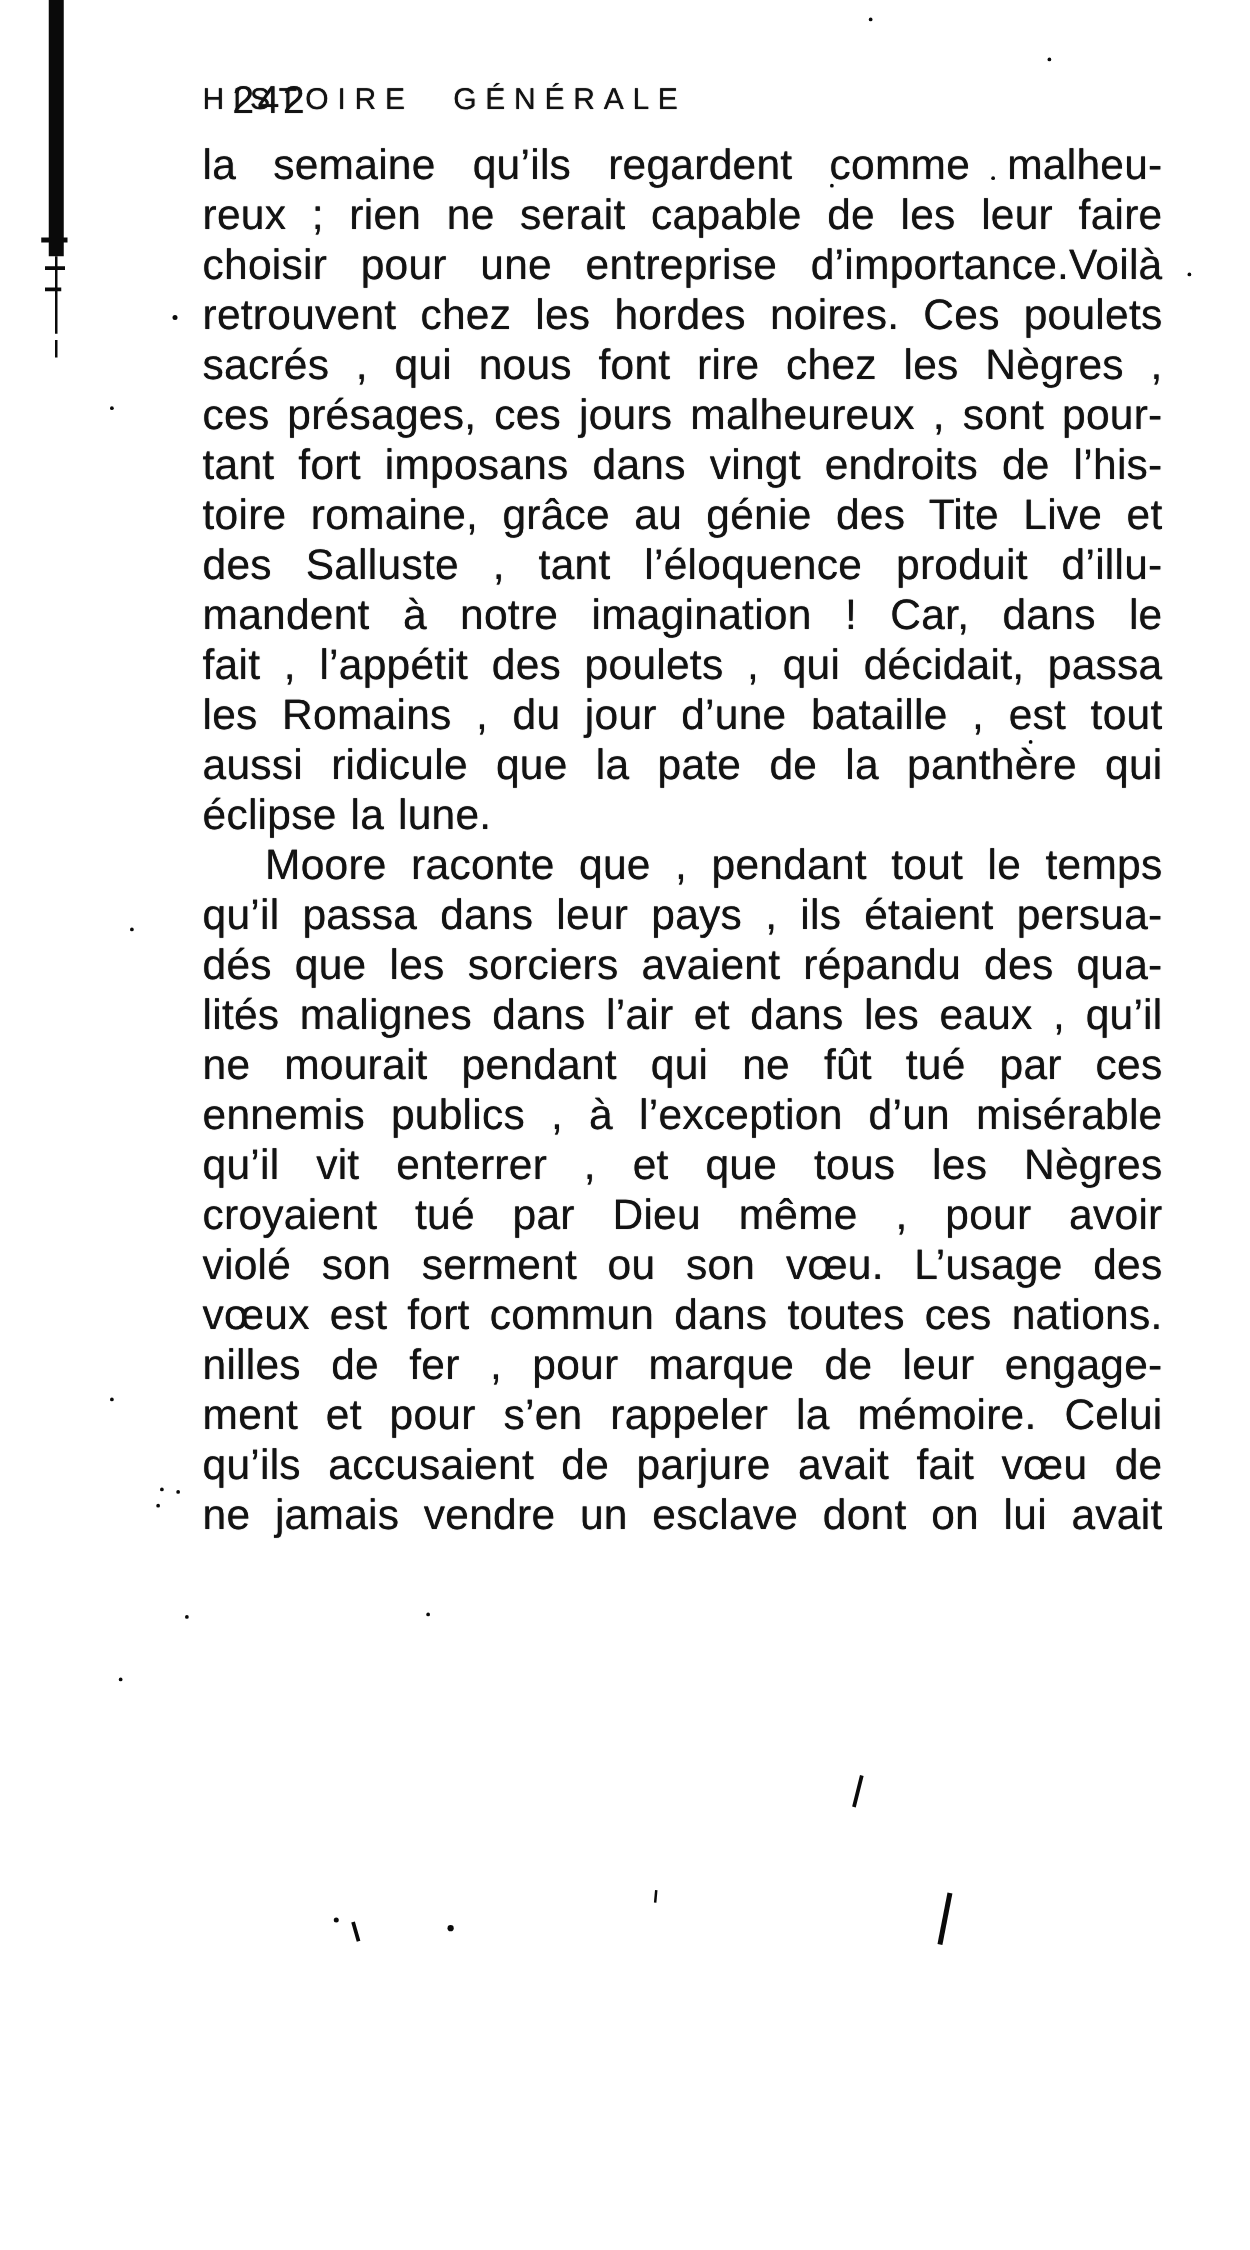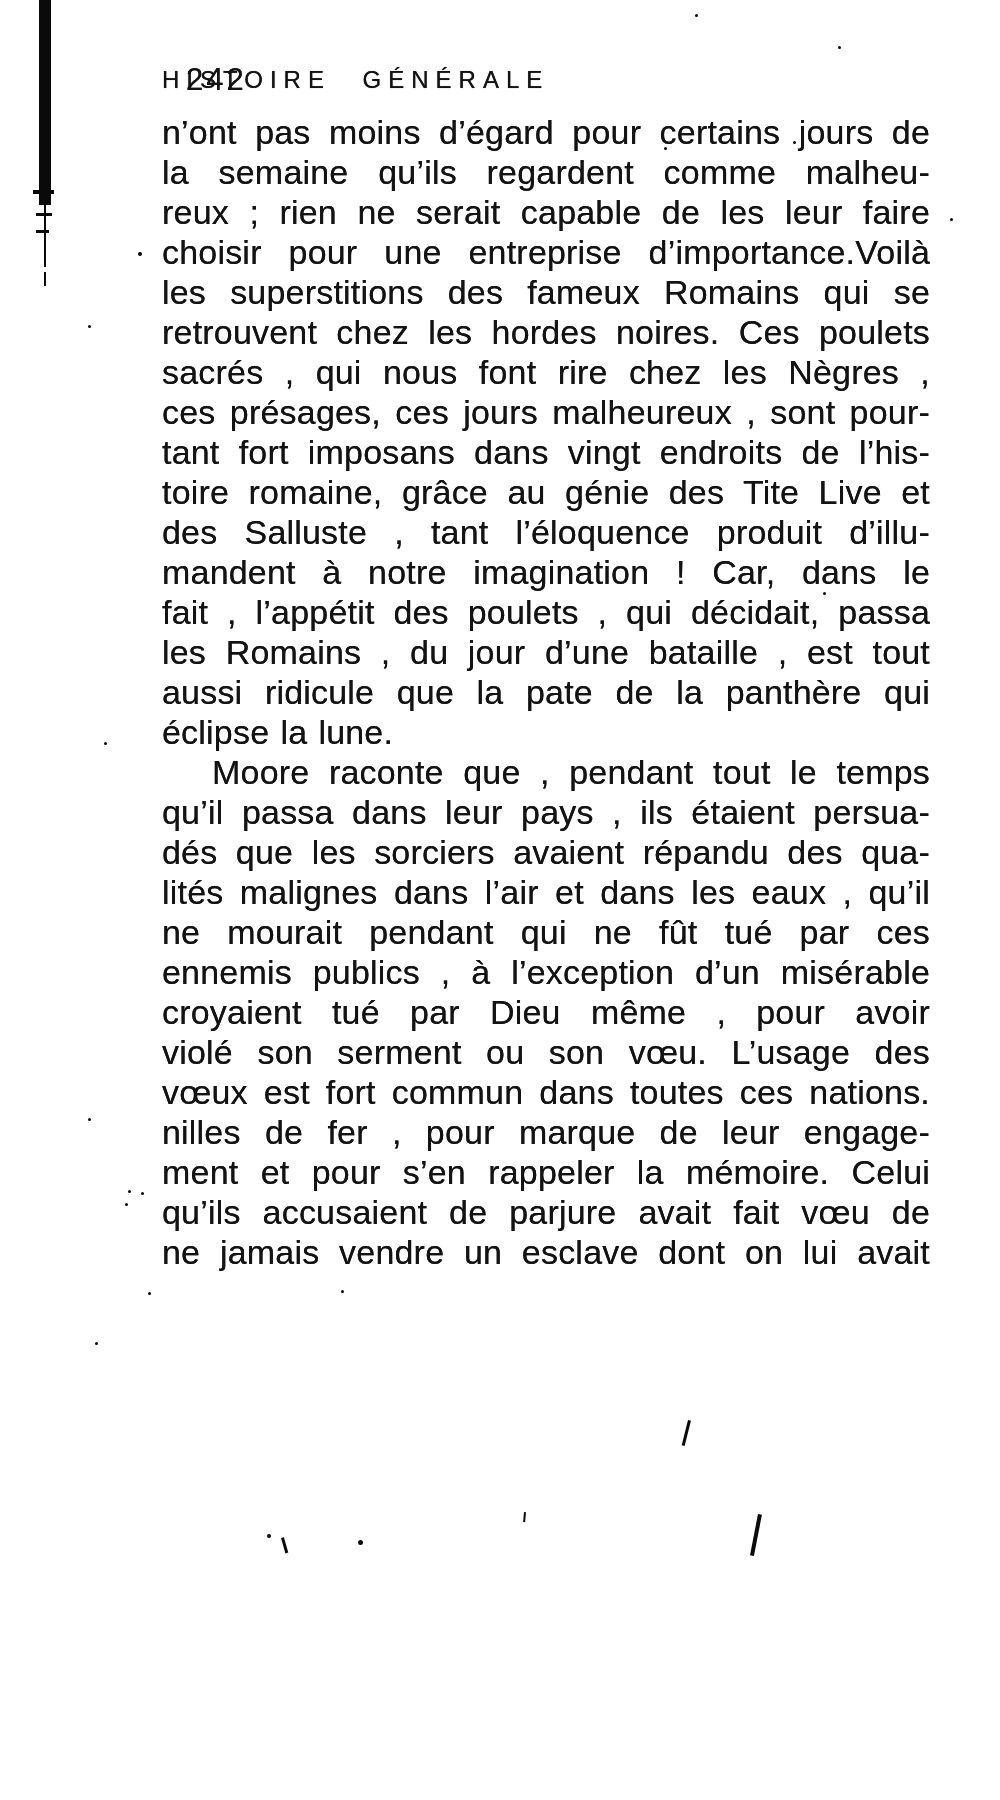--- a/index.html
+++ b/index.html
@@ -68,42 +68,41 @@
 <body>
 
 <div class="page">
 
   <div class="page-header">
     <span class="page-number">242</span>
     <span class="running-title">HISTOIRE GÉNÉRALE</span>
   </div>
 
   <div class="text-column" id="text-column">
-      <div class="text-line">n’ont pas moins d’égard pour certains jours de</div>
       <div class="text-line">la semaine qu’ils regardent comme malheu-</div>
       <div class="text-line">reux ; rien ne serait capable de les leur faire</div>
       <div class="text-line">choisir pour une entreprise d’importance.Voilà</div>
-      <div class="text-line">les superstitions des fameux Romains qui se</div>
       <div class="text-line">retrouvent chez les hordes noires. Ces poulets</div>
       <div class="text-line">sacrés , qui nous font rire chez les Nègres ,</div>
       <div class="text-line">ces présages, ces jours malheureux , sont pour-</div>
       <div class="text-line">tant fort imposans dans vingt endroits de l’his-</div>
       <div class="text-line">toire romaine, grâce au génie des Tite Live et</div>
       <div class="text-line">des Salluste , tant l’éloquence produit d’illu-</div>
       <div class="text-line">mandent à notre imagination ! Car, dans le</div>
       <div class="text-line">fait , l’appétit des poulets , qui décidait, passa</div>
       <div class="text-line">les Romains , du jour d’une bataille , est tout</div>
       <div class="text-line">aussi ridicule que la pate de la panthère qui</div>
       <div class="text-line para-end">éclipse la lune.</div>
       <div class="text-line para-start">Moore raconte que , pendant tout le temps</div>
       <div class="text-line">qu’il passa dans leur pays , ils étaient persua-</div>
       <div class="text-line">dés que les sorciers avaient répandu des qua-</div>
       <div class="text-line">lités malignes dans l’air et dans les eaux , qu’il</div>
       <div class="text-line">ne mourait pendant qui ne fût tué par ces</div>
       <div class="text-line">ennemis publics , à l’exception d’un misérable</div>
+      <div class="text-line">qu’il vit enterrer , et que tous les Nègres</div>
       <div class="text-line">croyaient tué par Dieu même , pour avoir</div>
       <div class="text-line">violé son serment ou son vœu. L’usage des</div>
       <div class="text-line">vœux est fort commun dans toutes ces nations.</div>
       <div class="text-line">nilles de fer , pour marque de leur engage-</div>
       <div class="text-line">ment et pour s’en rappeler la mémoire. Celui</div>
       <div class="text-line">qu’ils accusaient de parjure avait fait vœu de</div>
       <div class="text-line">ne jamais vendre un esclave dont on lui avait</div>
     </div>
 
   <div id="artifact-layer">

